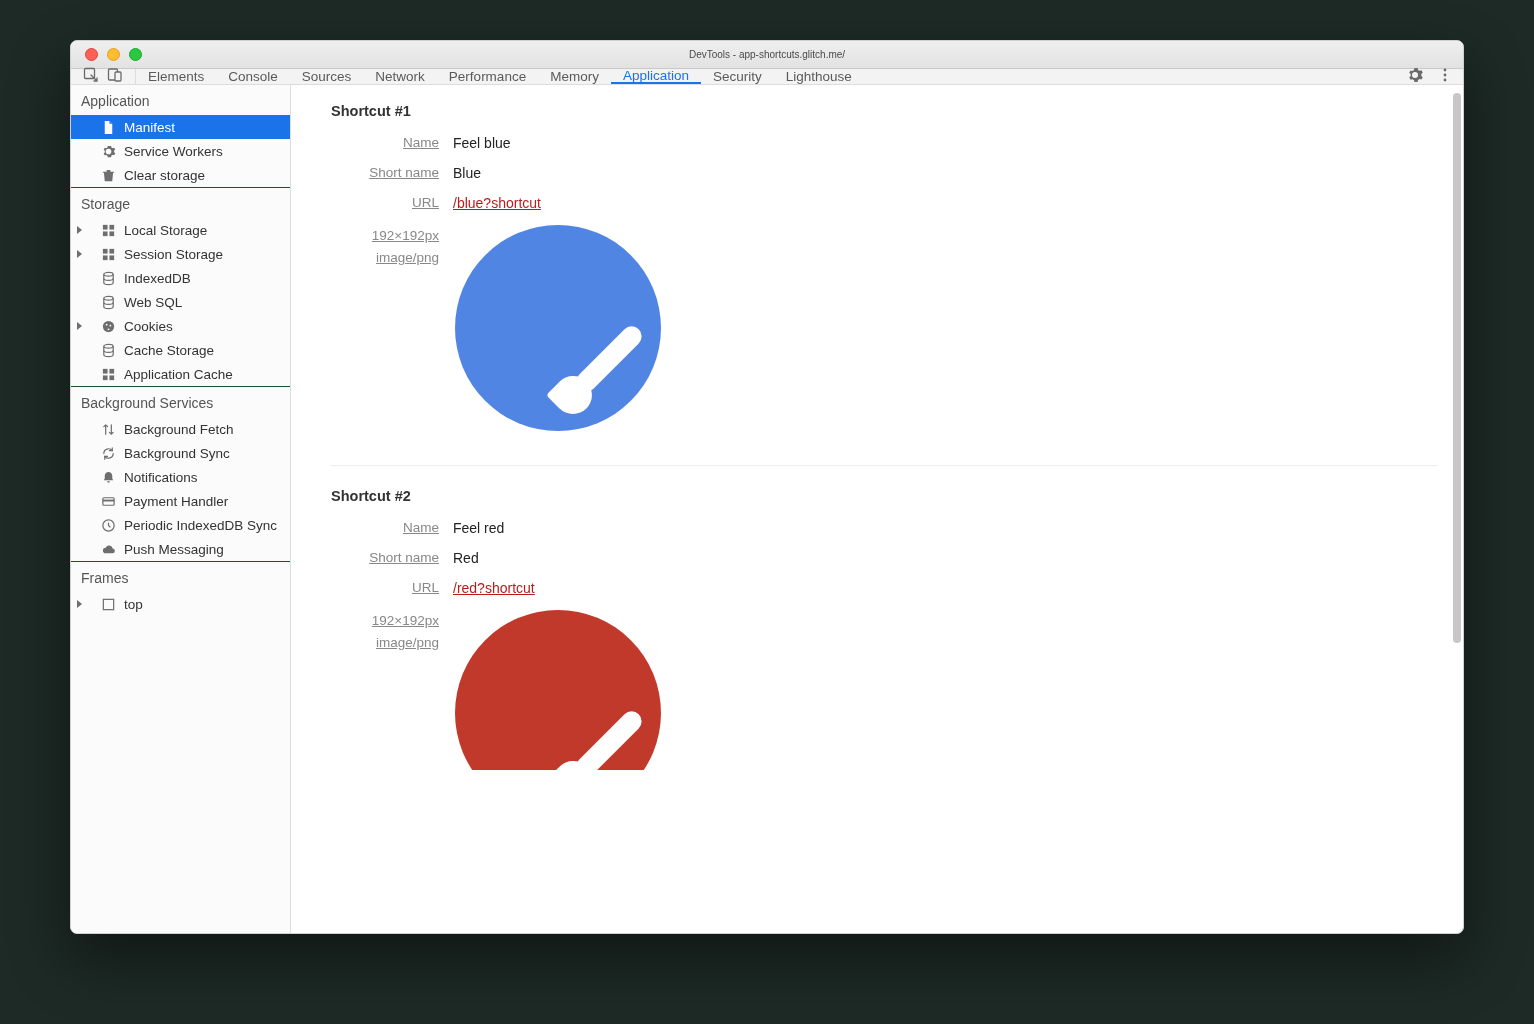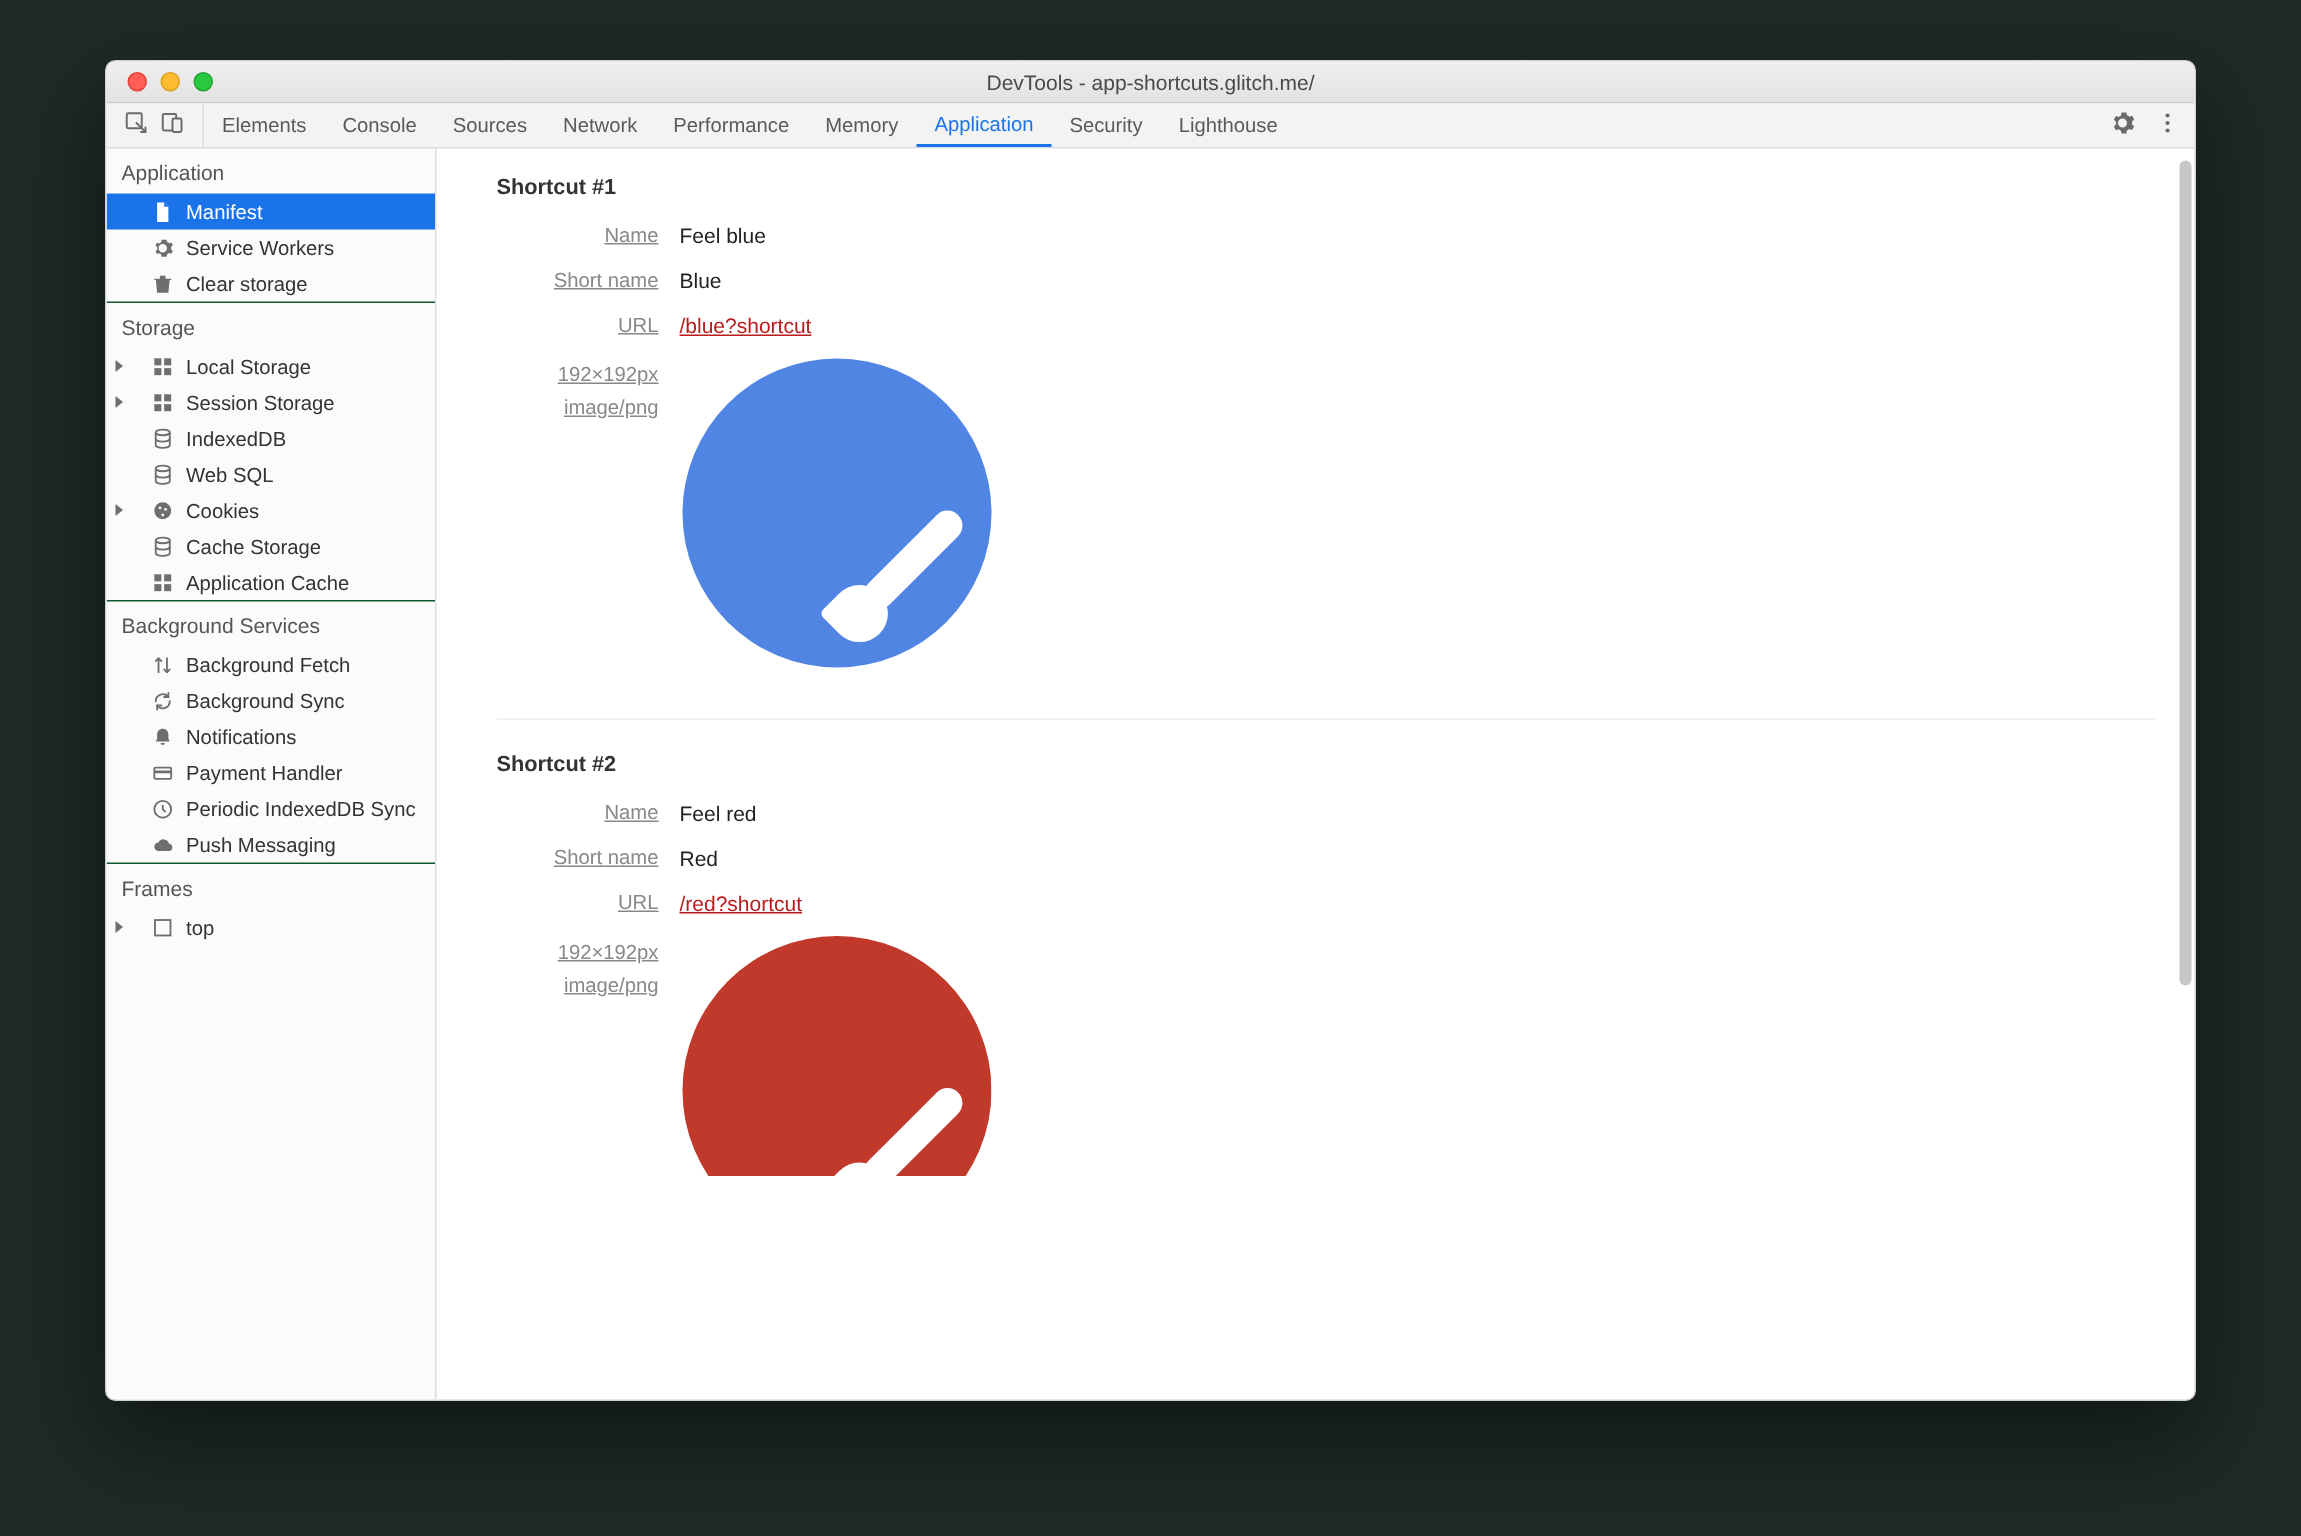--- a/index.html
+++ b/index.html
@@ -37,27 +37,27 @@
     padding-left: 14px;
   }
   .tl { width: 13px; height: 13px; border-radius: 50%; }
   .tl.red { background:#ff5f57; border:1px solid #e24238;}
   .tl.yellow{ background:#febc2e; border:1px solid #e0a11f;}
   .tl.green{ background:#28c840; border:1px solid #1fa52f;}
   .title {
     position: absolute;
     left: 0; right: 0;
     text-align: center;
-    font-size: 14px;
+    font-size: 10px;
     color: #4a4a4a;
     pointer-events: none;
   }
   
   .tabstrip {
-    height: 30px;
+    height: 16px;
     background: #f3f3f3;
     border-bottom: 1px solid #ddd;
     display: flex;
     align-items: center;
     font-size: 13.5px;
     color: #5a5a5a;
     position: relative;
   }
   .tb-icons { display:flex; gap:8px; padding: 0 12px; border-right:1px solid #ddd; height:100%; align-items:center;}
   .tb-icons svg { width:16px; height:16px; }

